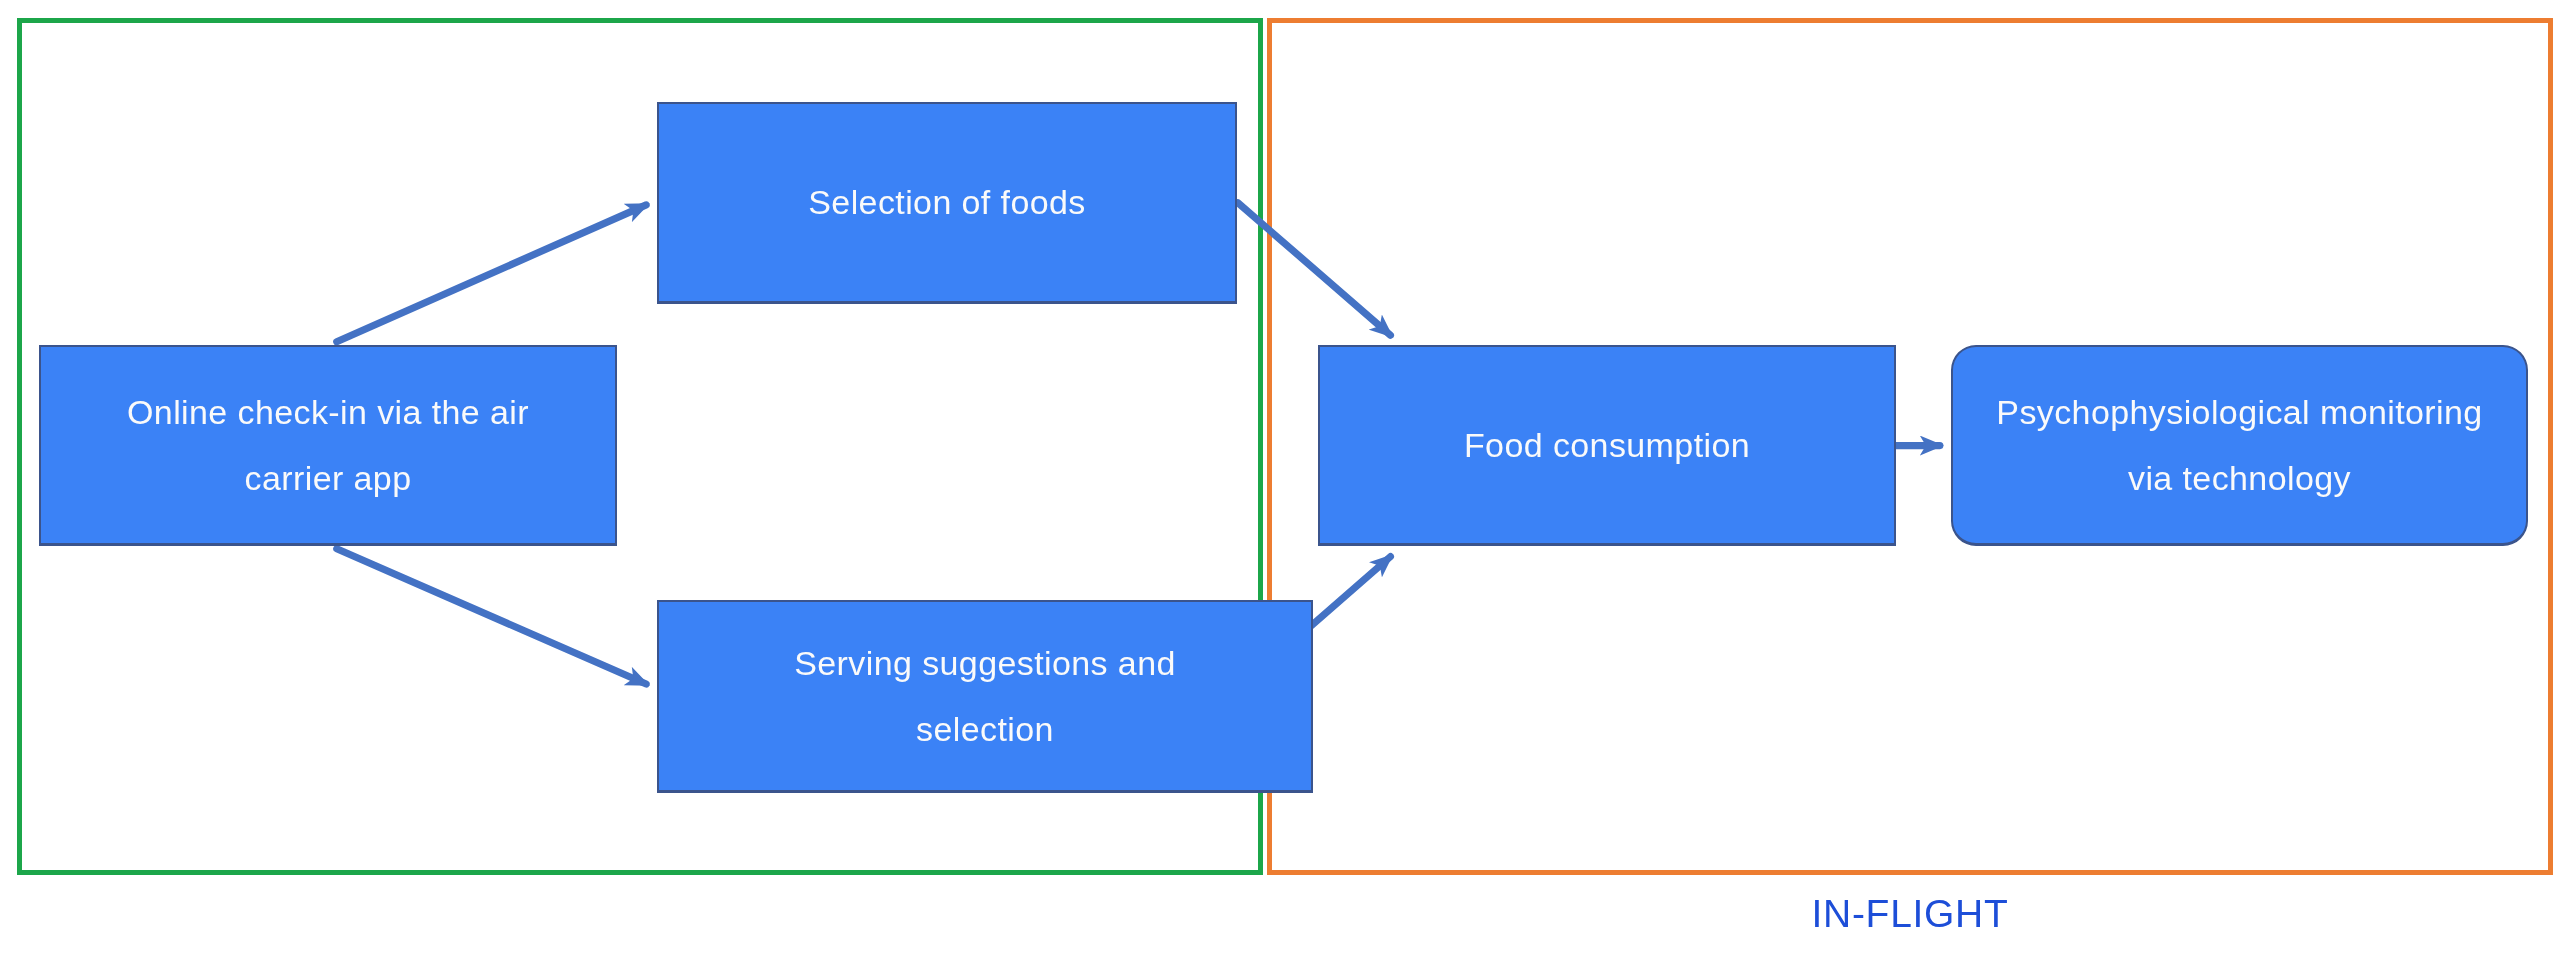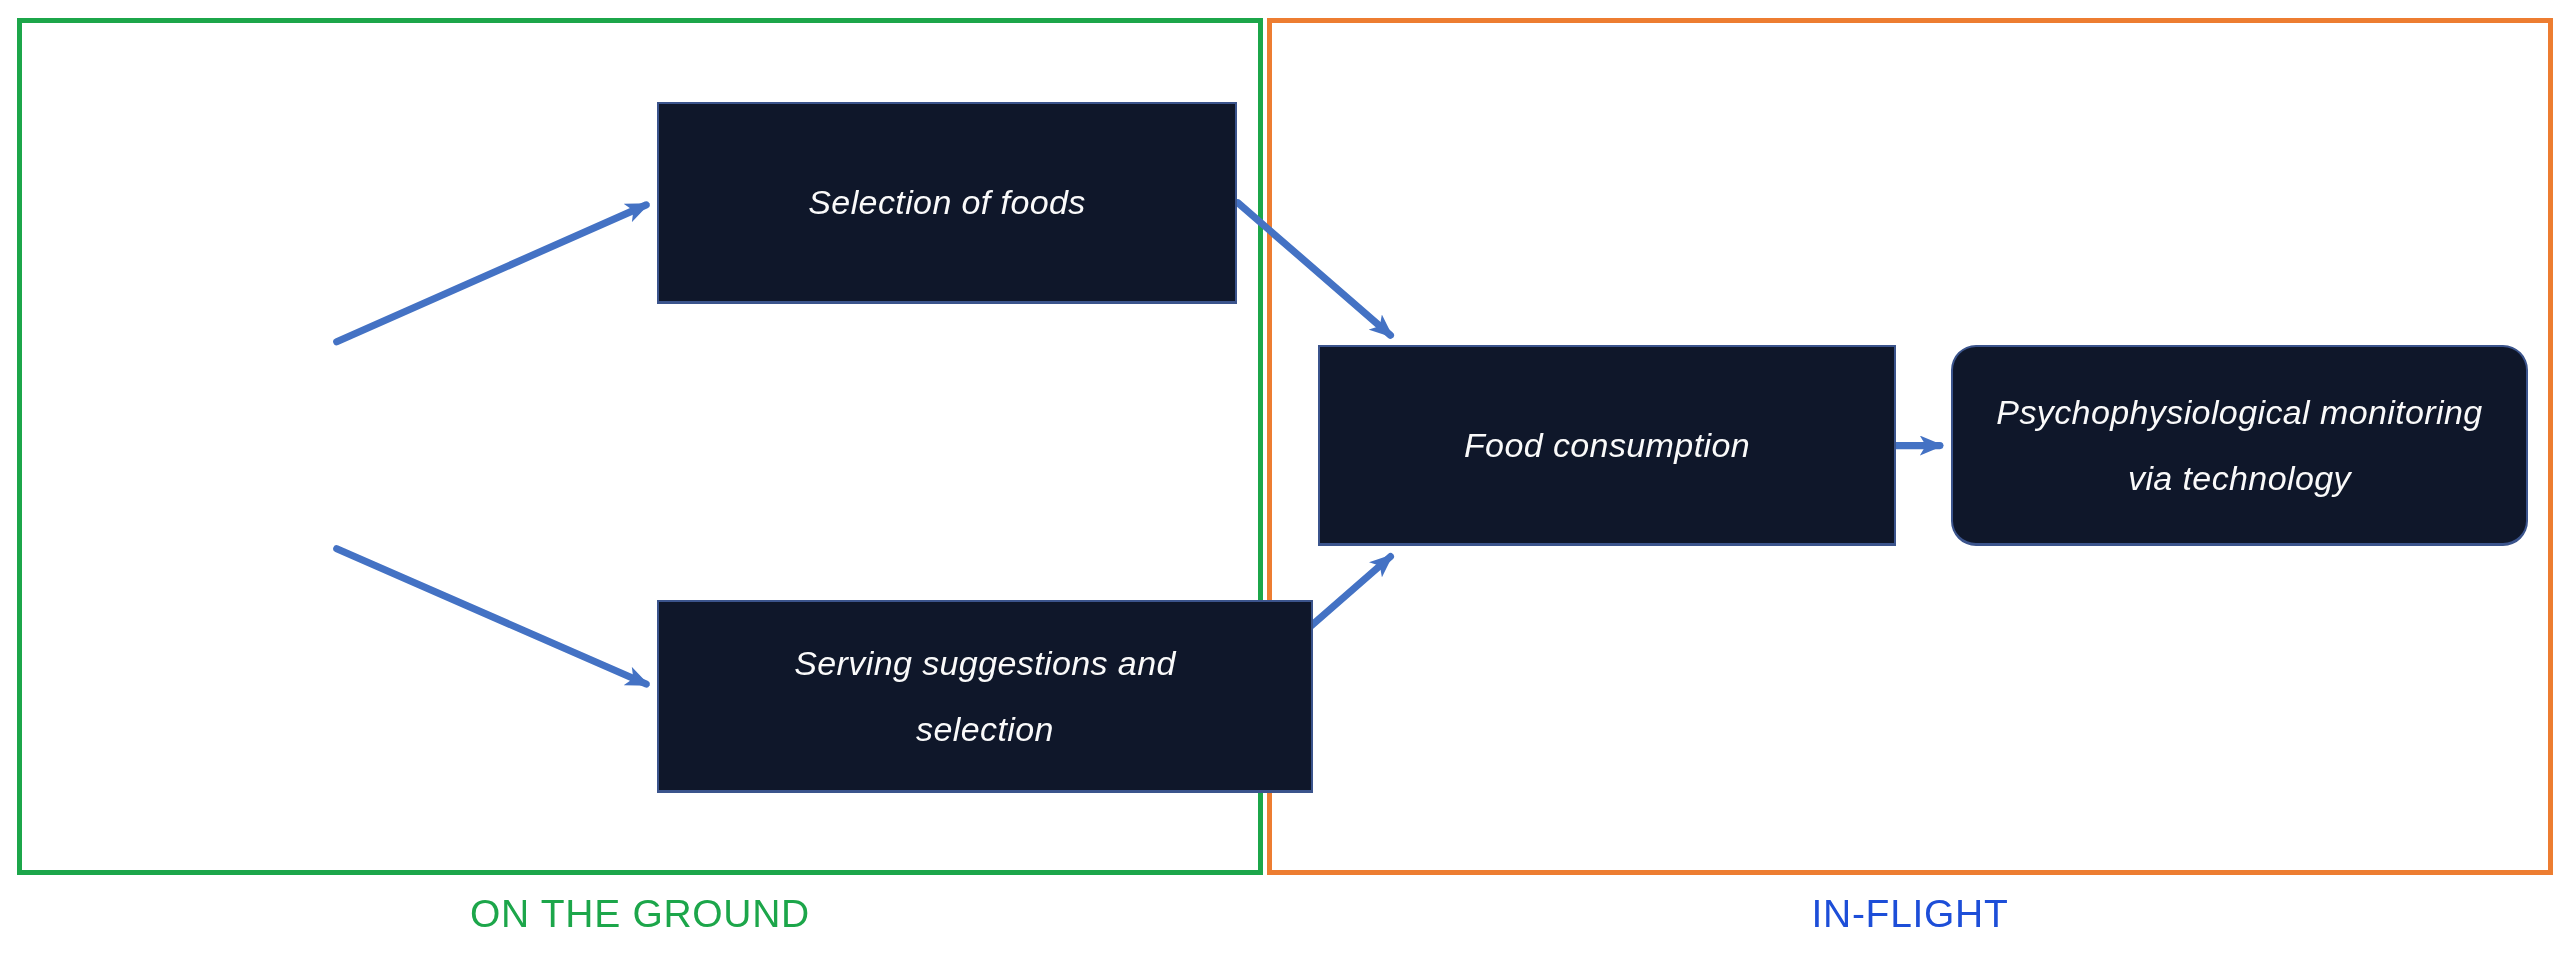--- a/index.html
+++ b/index.html
@@ -33,28 +33,27 @@
   .arrow-layer {
     position: absolute;
     left: 0; top: 0;
     width: 2576px;
     height: 957px;
     pointer-events: none;
   }
   .node {
     position: absolute;
     box-sizing: border-box;
-    background: #0f172a;
+    background: #3b82f6;
     border: 2.1px solid #3B548C;
     border-bottom-width: 3.6px;
     display: flex;
     align-items: center;
     justify-content: center;
     text-align: center;
-    font-style: italic;
   }
   .node-label {
     color: #FAFAFA;
     font-size: 34px;
     line-height: 1.95;
     white-space: pre-line;
     letter-spacing: 0.4px;
   }
   .node.online       { left: 39px;   top: 345px; width: 578px; height: 201px; }
   .node.selection    { left: 657px;  top: 102px; width: 580px; height: 202px; }
@@ -92,36 +91,39 @@
         <path d="M0,0 L12,5 L0,10 L3,5 Z" fill="#4472C4"></path>
       </marker>
     </defs>
     <line x1="470" y1="477" x2="902" y2="286" stroke="#4472C4" stroke-width="10" stroke-linecap="round" marker-end="url(#ah)"></line>
     <line x1="470" y1="766" x2="902" y2="955" stroke="#4472C4" stroke-width="10" stroke-linecap="round" marker-end="url(#ah)"></line>
     <line x1="1728" y1="283" x2="1941" y2="468" stroke="#4472C4" stroke-width="10" stroke-linecap="round" marker-end="url(#ah)"></line>
     <line x1="1728" y1="963" x2="1941" y2="777" stroke="#4472C4" stroke-width="10" stroke-linecap="round" marker-end="url(#ah)"></line>
     <line x1="2592" y1="622" x2="2708" y2="622" stroke="#4472C4" stroke-width="10" stroke-linecap="round" marker-end="url(#ah)"></line>
   </svg>
 
+  <div class="node online">
+    <span class="node-label">Online check-in via the air
+carrier app</span>
+  </div>
 
   <div class="node selection">
     <span class="node-label">Selection of foods</span>
   </div>
 
   <div class="node serving">
     <span class="node-label">Serving suggestions and
 selection</span>
   </div>
 
   <div class="node food">
     <span class="node-label">Food consumption</span>
   </div>
 
   <div class="node psycho">
     <span class="node-label">Psychophysiological monitoring
 via technology</span>
   </div>
 
-  <div class="phase-label ground">ON THE GROUND</div>
   <div class="phase-label inflight">IN-FLIGHT</div>
 
 </div>
 
 
 </body></html>

